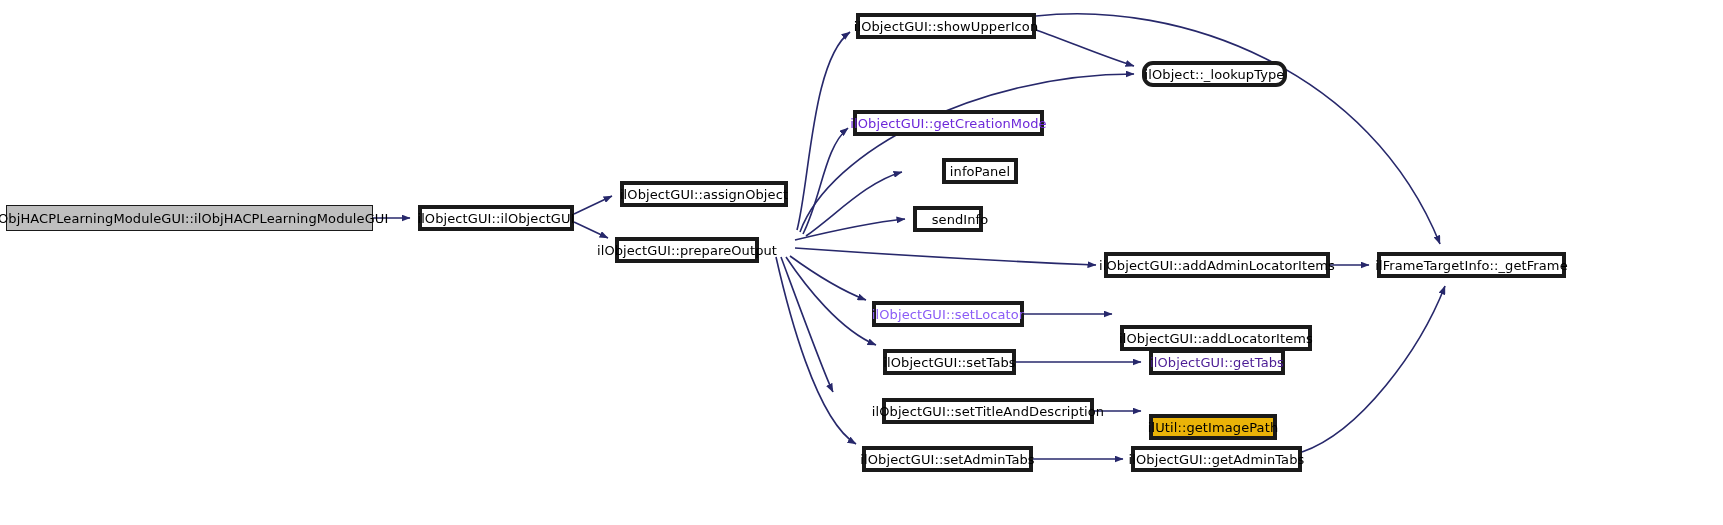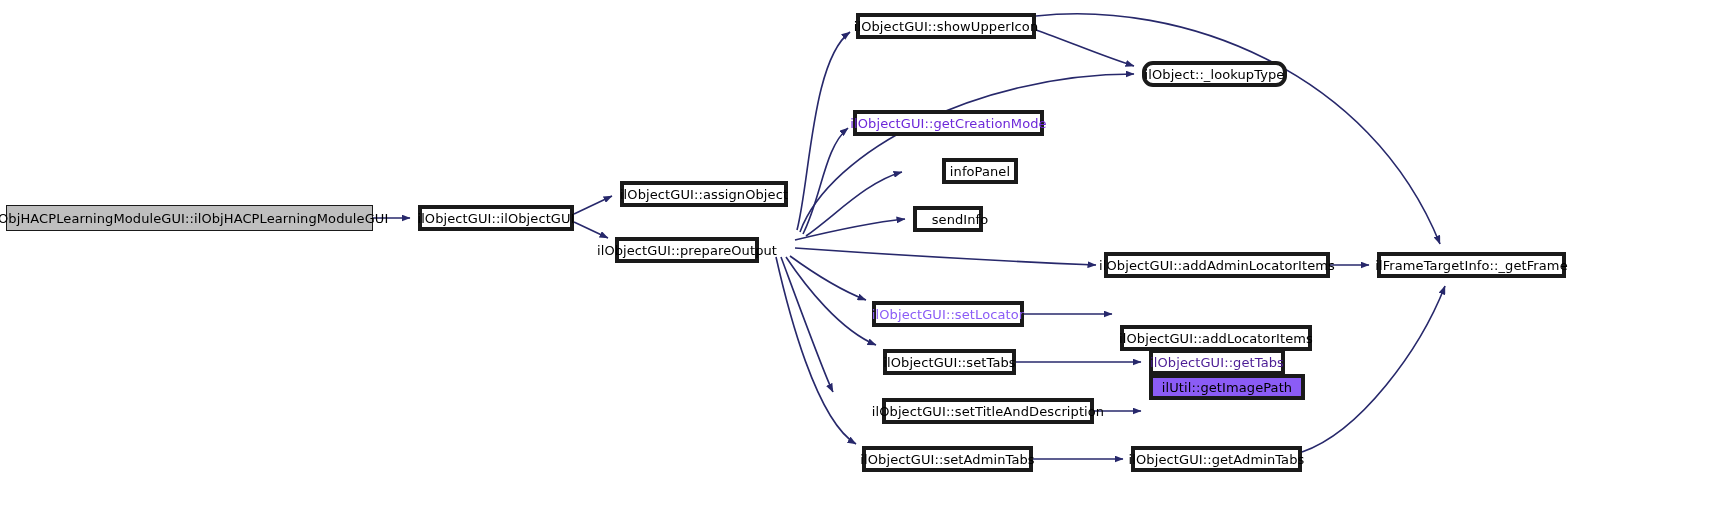--- a/index.html
+++ b/index.html
@@ -121,21 +121,21 @@
       </div>
       <div class="node" style="left: 883px; top: 349px; width: 133px; height: 26px; background: rgb(255, 255, 255); border-color: rgb(26, 26, 26); color: rgb(0, 0, 0);">
         <span class="node-label">ilObjectGUI::setTabs</span>
       </div>
       <div class="node" style="left: 1149px; top: 349px; width: 136px; height: 26px; background: rgb(255, 255, 255); border-color: rgb(26, 26, 26); color: #4c1d95;">
         <span class="node-label">ilObjectGUI::getTabs</span>
       </div>
       <div class="node" style="left: 838px; top: 398px; width: 212px; height: 26px; background: rgb(255, 255, 255); border-color: rgb(26, 26, 26); color: rgb(0, 0, 0); margin-left: 44px;">
         <span class="node-label">ilObjectGUI::setTitleAndDescription</span>
       </div>
-      <div class="node" style="left: 1149px; top: 374px; width: 156px; height: 26px; background: #8b5cf6; border-color: rgb(26, 26, 26); color: rgb(0, 0, 0);">
+      <div class="node" style="left: 1149px; top: 414px; width: 128px; height: 26px; background: #eab308; border-color: rgb(26, 26, 26); color: rgb(0, 0, 0);">
         <span class="node-label">ilUtil::getImagePath</span>
       </div>
       <div class="node" style="left: 862px; top: 446px; width: 171px; height: 26px; background: rgb(255, 255, 255); border-color: rgb(26, 26, 26); color: rgb(0, 0, 0);">
         <span class="node-label">ilObjectGUI::setAdminTabs</span>
       </div>
       <div class="node" style="left: 1131px; top: 446px; width: 171px; height: 26px; background: rgb(255, 255, 255); border-color: rgb(26, 26, 26); color: rgb(0, 0, 0);">
         <span class="node-label">ilObjectGUI::getAdminTabs</span>
       </div>
       <div class="node" style="left: 1377px; top: 252px; width: 189px; height: 26px; background: rgb(255, 255, 255); border-color: rgb(26, 26, 26); color: rgb(0, 0, 0);">
         <span class="node-label">ilFrameTargetInfo::_getFrame</span>

